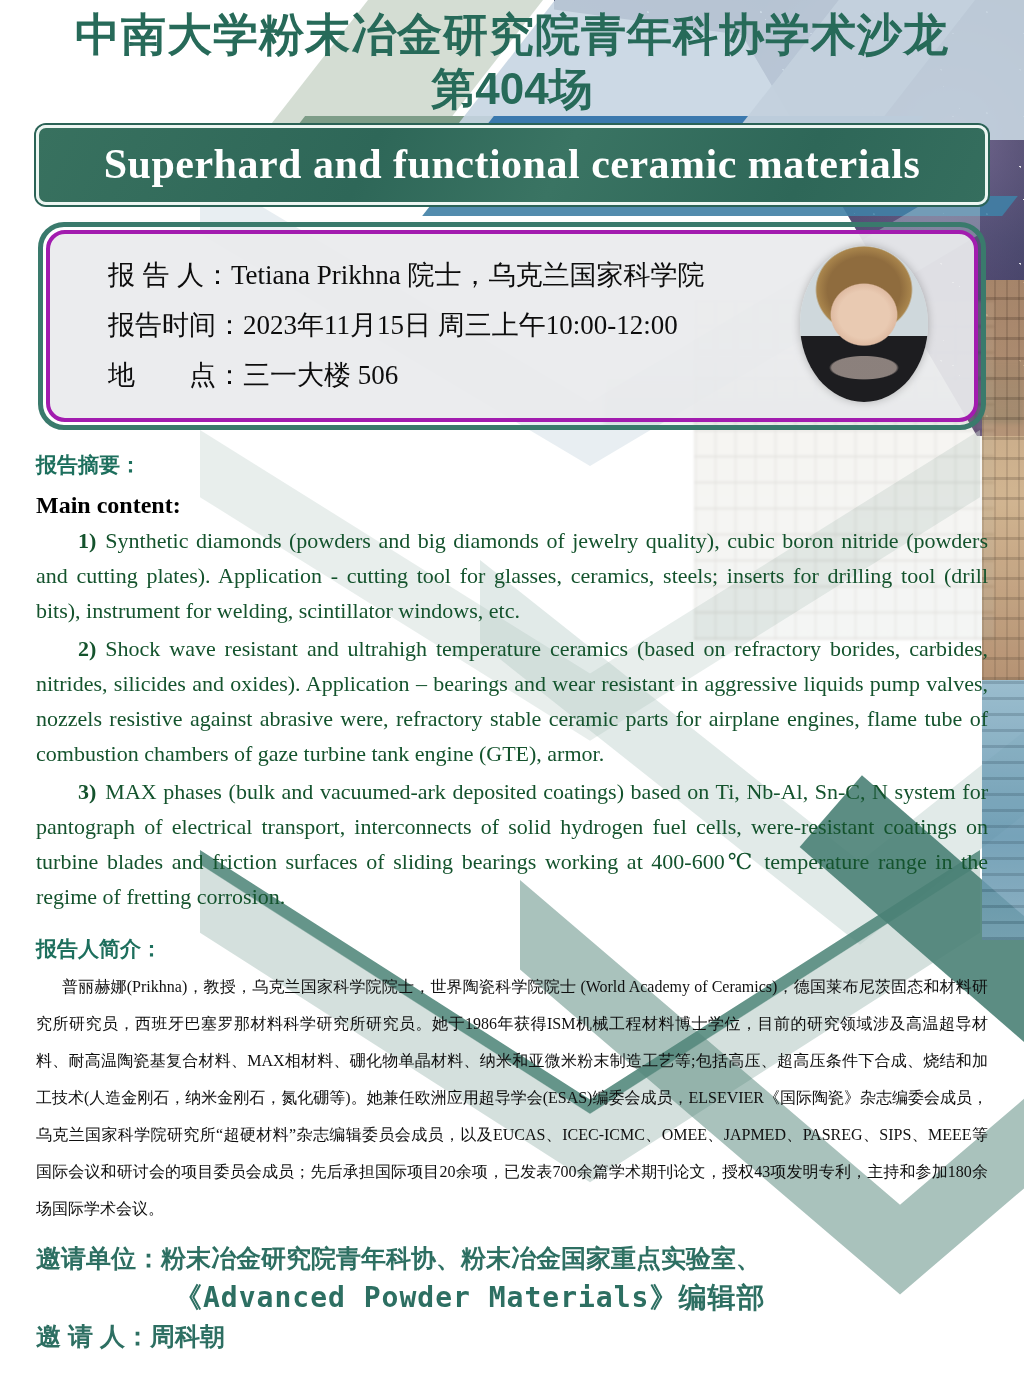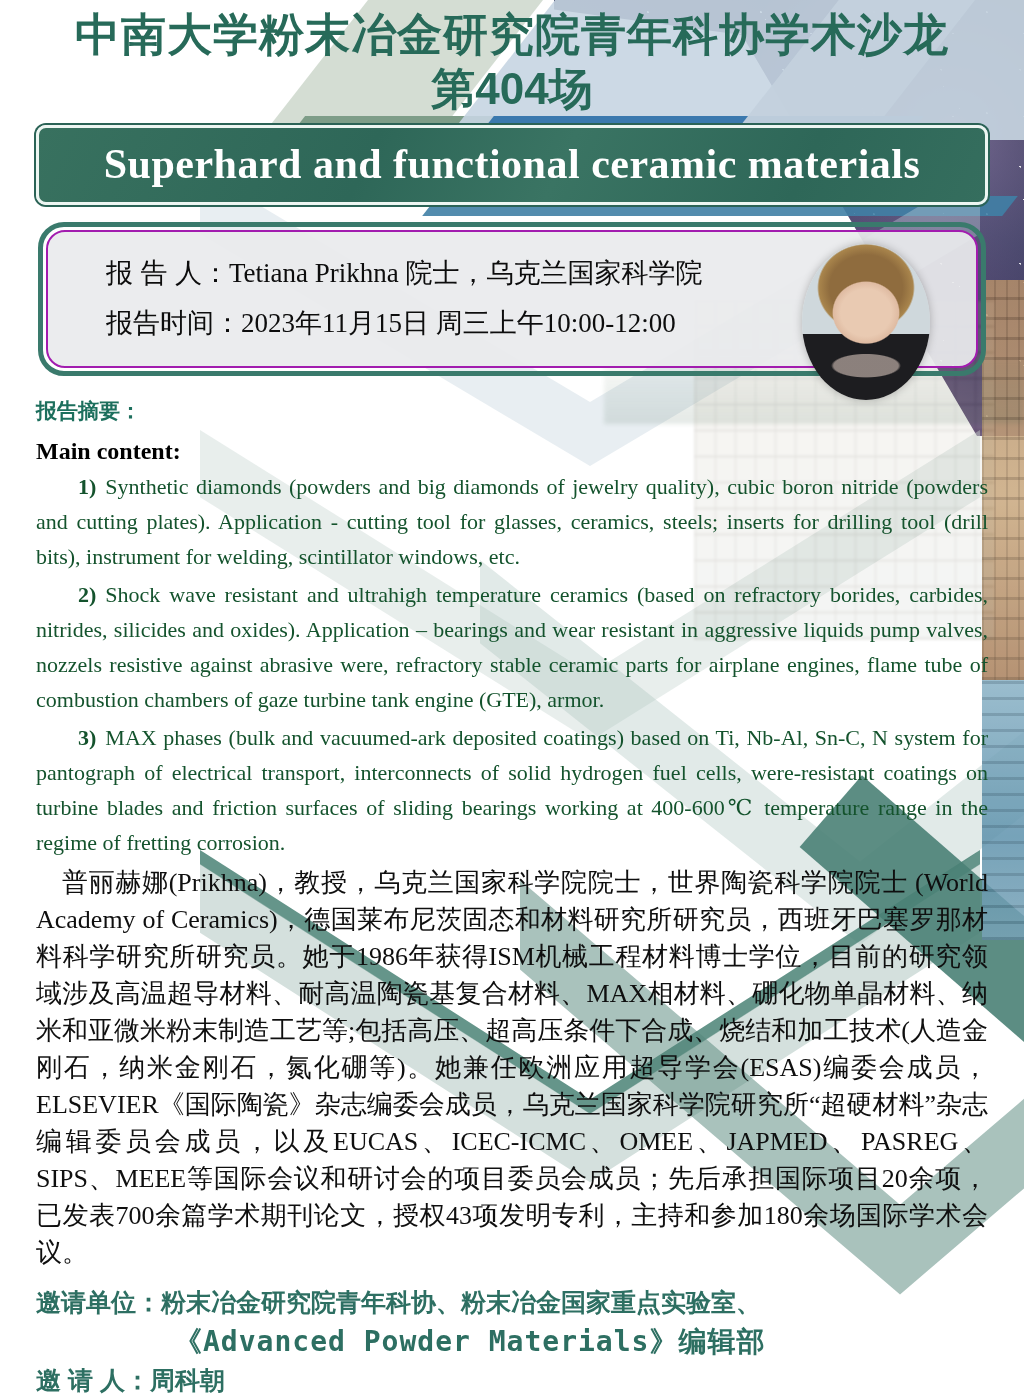--- a/index.html
+++ b/index.html
@@ -77,21 +77,21 @@
     margin:10px 36px 0; border-radius:10px;
     border:3px solid #edf6f2;
     box-shadow:0 0 0 2px #2b6356;
     background:linear-gradient(115deg,#38715f 0%,#2e6758 35%,#3a7463 55%,#2e6758 80%,#356e5e 100%);
     text-align:center; padding:12px 8px 14px;
   }
   .banner-text{color:#ffffff;font-family:var(--serif);font-weight:700;font-size:42px;line-height:48px;letter-spacing:.5px;}
 
   .info-box{margin:17px 38px 0;border:5px solid #3a7a6c;border-radius:26px;padding:3px;}
   .info-inner{
-    position:relative;border:2px solid #a21caf;border-radius:19px;
+    position:relative;border:4px solid #a21caf;border-radius:19px;
     background:rgba(233,235,237,.93);
     padding:16px 210px 18px 58px;
   }
   .info-row{font-size:27px;line-height:50px;white-space:nowrap;color:#0d0d0d;}
   .info-label{font-family:var(--sans);font-weight:500;}
   .info-value{font-family:var(--serif);}
   .portrait{
     position:absolute;right:46px;top:12px;width:128px;height:156px;border-radius:50%;
     background:
       radial-gradient(ellipse 42% 12% at 50% 78%, rgba(230,210,200,.55) 0 60%, transparent 65%),
@@ -99,21 +99,21 @@
       radial-gradient(ellipse 46% 34% at 50% 28%, #8f6c3e 0 62%, #a9854c 80%, transparent 83%),
       linear-gradient(180deg,#cfd8dc 0 58%, #1d1d20 58%);
     box-shadow:0 0 8px rgba(0,0,0,.25);
   }
 
   .body-wrap{margin:0 36px;}
   .sec-head{color:#1d6f5d;font-family:var(--sans);font-weight:800;font-size:21px;line-height:30px;margin-top:20px;}
   .main-label{font-family:var(--serif);font-weight:700;font-size:24px;line-height:30px;color:#000;margin-top:10px;}
   .para{font-family:var(--serif);font-size:22px;line-height:35px;text-align:justify;text-indent:42px;color:#14532d;margin:3px 0 0;}
   .pnum{font-weight:700;margin-right:9px;}
-  .bio{font-family:var(--serif);font-size:26px;line-height:37px;text-align:justify;text-indent:26px;color:#0f0f0f;margin:4px 0 0;}
+  .bio{font-family:var(--serif);font-size:16px;line-height:37px;text-align:justify;text-indent:26px;color:#0f0f0f;margin:4px 0 0;}
 
   .invite{color:#2d6f62;font-family:var(--sans);font-weight:800;margin-top:12px;}
   .inv-row{font-size:25px;line-height:39px;}
   .inv-label{display:inline-block;}
   .inv-line2{padding-left:138px;font-family:var(--mono);font-size:28px;letter-spacing:1px;}
 </style>
 </head>
 <body>
 
 <div class="poster">
@@ -151,33 +151,37 @@
     </div>
 
     <div class="info-box">
       <div class="info-inner">
         <div class="info-row">
           <span class="info-label">报 告 人：</span><span class="info-value">Tetiana Prikhna 院士，乌克兰国家科学院</span>
         </div>
         <div class="info-row">
           <span class="info-label">报告时间：</span><span class="info-value">2023年11月15日 周三上午10:00-12:00</span>
         </div>
+        <div class="info-row">
+          <span class="info-label">地　　点：</span><span class="info-value">三一大楼 506</span>
+        </div>
         <div class="portrait"></div>
       </div>
     </div>
 
     <div class="body-wrap">
 
       <div class="sec-head">报告摘要：</div>
       <div class="main-label">Main content:</div>
 
       <p class="para"><b class="pnum">1)</b><span>Synthetic diamonds (powders and big diamonds of jewelry quality), cubic boron nitride (powders and cutting plates). Application - cutting tool for glasses, ceramics, steels; inserts for drilling tool (drill bits), instrument for welding,  scintillator windows, etc.</span></p>
       <p class="para"><b class="pnum">2)</b><span>Shock wave resistant and ultrahigh temperature ceramics (based on refractory borides, carbides, nitrides, silicides and oxides). Application – bearings and wear resistant in aggressive liquids pump valves, nozzels resistive against abrasive were, refractory stable ceramic parts for airplane engines, flame tube of combustion chambers of gaze turbine tank engine (GTE), armor.</span></p>
       <p class="para"><b class="pnum">3)</b><span>MAX phases (bulk and vacuumed-ark deposited coatings) based on Ti, Nb-Al, Sn-C, N system for pantograph of electrical transport, interconnects of solid hydrogen fuel cells, were-resistant coatings on turbine blades and friction surfaces of sliding bearings working at 400-600℃ temperature range in the regime of fretting corrosion.</span></p>
 
+      <div class="sec-head">报告人简介：</div>
       <p class="bio">普丽赫娜(Prikhna)，教授，乌克兰国家科学院院士，世界陶瓷科学院院士 (World Academy of Ceramics)，德国莱布尼茨固态和材料研究所研究员，西班牙巴塞罗那材料科学研究所研究员。她于1986年获得ISM机械工程材料博士学位，目前的研究领域涉及高温超导材料、耐高温陶瓷基复合材料、MAX相材料、硼化物单晶材料、纳米和亚微米粉末制造工艺等;包括高压、超高压条件下合成、烧结和加工技术(人造金刚石，纳米金刚石，氮化硼等)。她兼任欧洲应用超导学会(ESAS)编委会成员，ELSEVIER《国际陶瓷》杂志编委会成员，乌克兰国家科学院研究所“超硬材料”杂志编辑委员会成员，以及EUCAS、ICEC-ICMC、OMEE、JAPMED、PASREG、SIPS、MEEE等国际会议和研讨会的项目委员会成员；先后承担国际项目20余项，已发表700余篇学术期刊论文，授权43项发明专利，主持和参加180余场国际学术会议。</p>
 
       <div class="invite">
         <div class="inv-row">
           <span class="inv-label">邀请单位：</span><span>粉末冶金研究院青年科协、粉末冶金国家重点实验室、</span>
         </div>
         <div class="inv-row inv-line2">《Advanced Powder Materials》编辑部</div>
         <div class="inv-row">
           <span class="inv-label">邀 请 人：</span><span>周科朝</span>
         </div>

